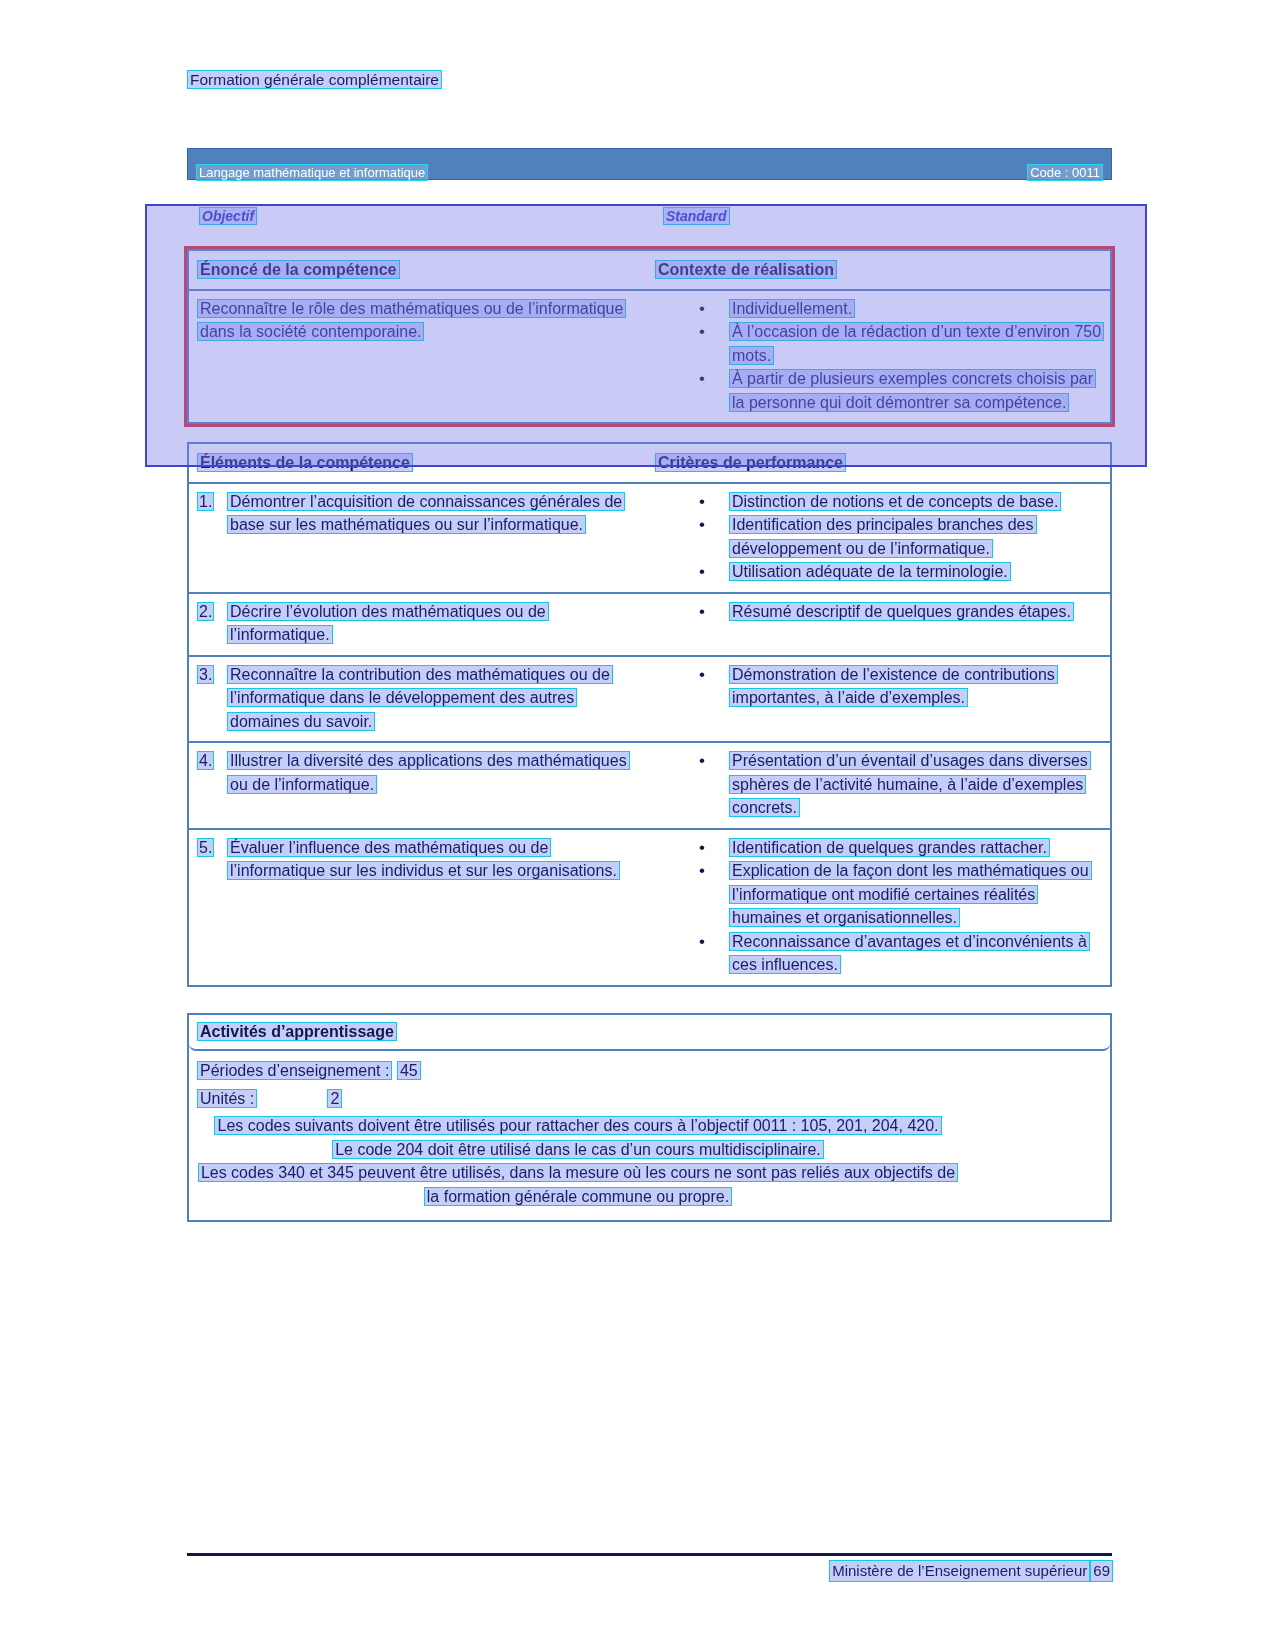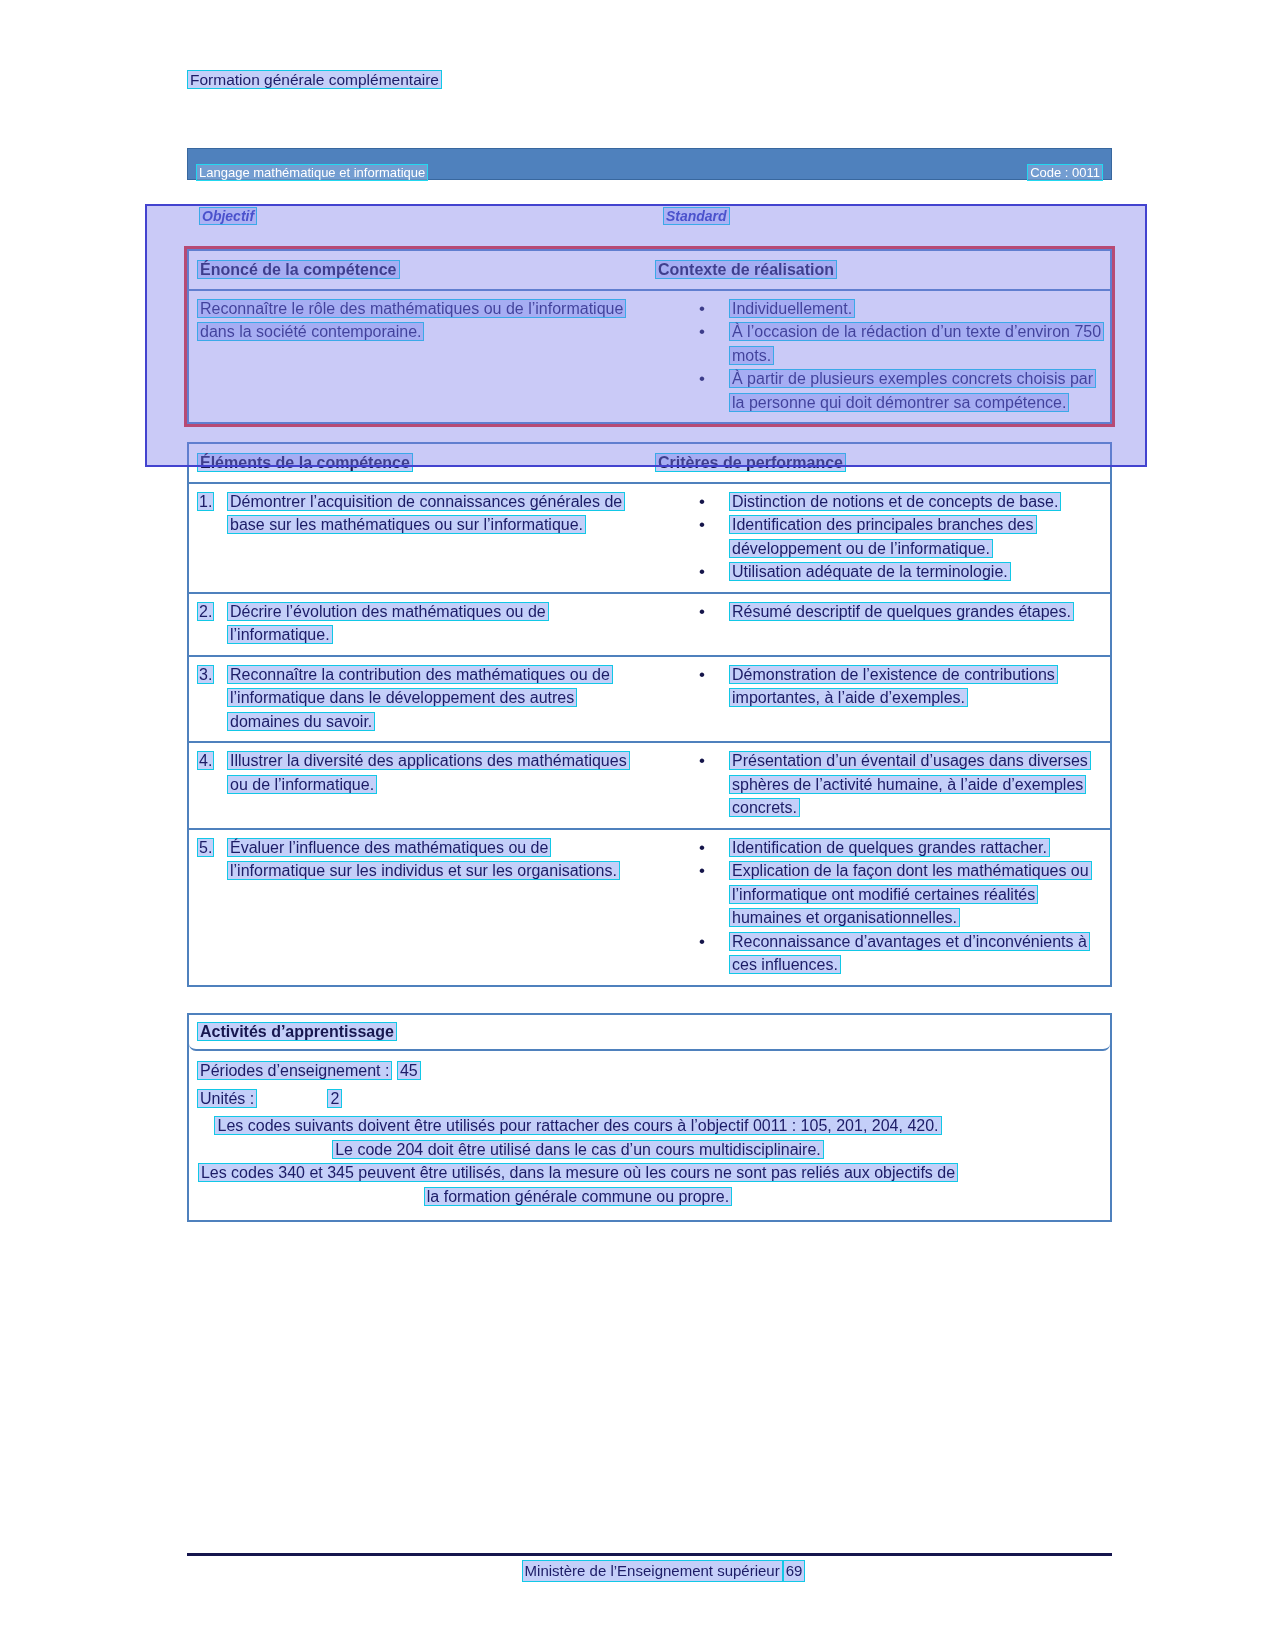--- a/index.html
+++ b/index.html
@@ -91,22 +91,22 @@
     background: rgba(122,122,235,0.40);
     border:2px solid #4343cf;
     z-index:5; pointer-events:none;
   }
 
   .footer-rule {
     position:absolute; left:145px; top:1553px; width:925px;
     border-top:3px solid #15154d;
   }
   .footer {
-    position:absolute; left:159px; top:1560px; width:925px;
-    display:flex; justify-content:center;
+    position:absolute; left:146px; top:1560px; width:925px;
+    display:flex; justify-content:flex-end;
     font-size:15px; line-height:20px;
   }
 </style>
 </head>
 <body>
 
 <div class="page">
   <div class="content">
 
     <div class="section-label">

